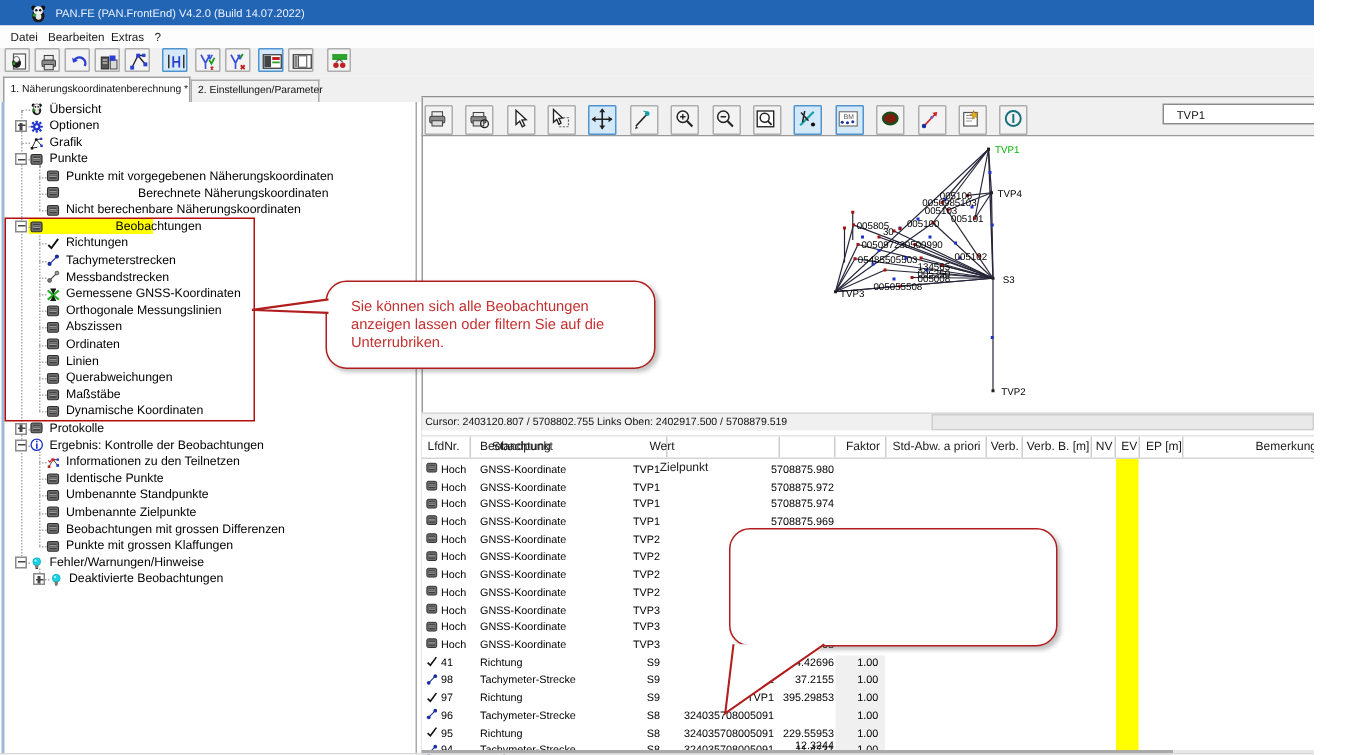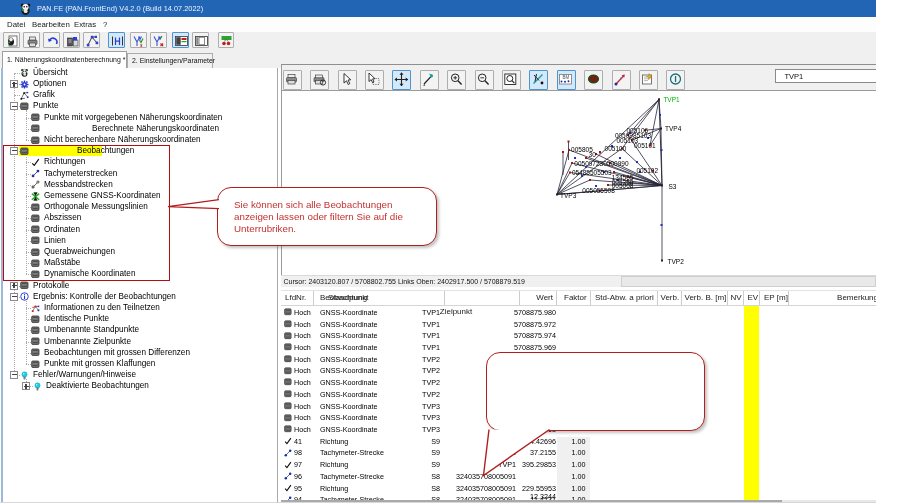--- a/index.html
+++ b/index.html
@@ -650,21 +650,21 @@
 <div class="abs" style="left:758.5px;top:290.5px;width:1px;height:14px;background:#cdcdcd;"></div>
 <div class="abs" style="left:788px;top:290.5px;width:1px;height:14px;background:#cdcdcd;"></div>
 <div class="abs" style="left:281px;top:289.5px;width:595px;height:1px;background:#e3e3e3;"></div>
 <div class="abs" style="left:281px;top:305.0px;width:595px;height:1px;background:#d5d5d5;"></div>
 <div class="abs" style="left:743.5px;top:306px;width:15px;height:194px;background:#ffff00;"></div>
 <div class="abs" style="left:556.5px;top:437px;width:33px;height:63px;background:#f0f0f0;"></div>
 <div class="hdr" style="left:285px;top:293.0px;">LfdNr.</div>
 <div class="hdr" style="left:320px;top:293.0px;">Beobachtung</div>
 <div class="hdr" style="left:328px;top:293.0px;width:120px;text-align:left;">Standpunkt</div>
 <div class="hdr" style="left:396px;top:307px;width:120px;text-align:center;">Zielpunkt</div>
-<div class="hdr" style="left:433px;top:293.0px;width:120px;text-align:right;">Wert</div>
+<div class="hdr" style="left:433px;top:293.0px;width:120px;text-align:left;">Wert</div>
 <div class="hdr" style="left:564px;top:293.0px;">Faktor</div>
 <div class="hdr" style="left:595px;top:293.0px;">Std-Abw. a priori</div>
 <div class="hdr" style="left:660.5px;top:293.0px;">Verb.</div>
 <div class="hdr" style="left:684.5px;top:293.0px;">Verb. B. [m]</div>
 <div class="hdr" style="left:730.5px;top:293.0px;">NV</div>
 <div class="hdr" style="left:747.5px;top:293.0px;">EV</div>
 <div class="hdr" style="left:764px;top:293.0px;">EP [m]</div>
 <div class="hdr" style="left:758px;top:293.0px;width:120px;text-align:right;">Bemerkung</div>
 <div class="abs" style="left:283.5px;top:308.1px;width:8px;height:8px;">
       <svg width="8" height="8" viewBox="0 0 11 11" style="display:block">

